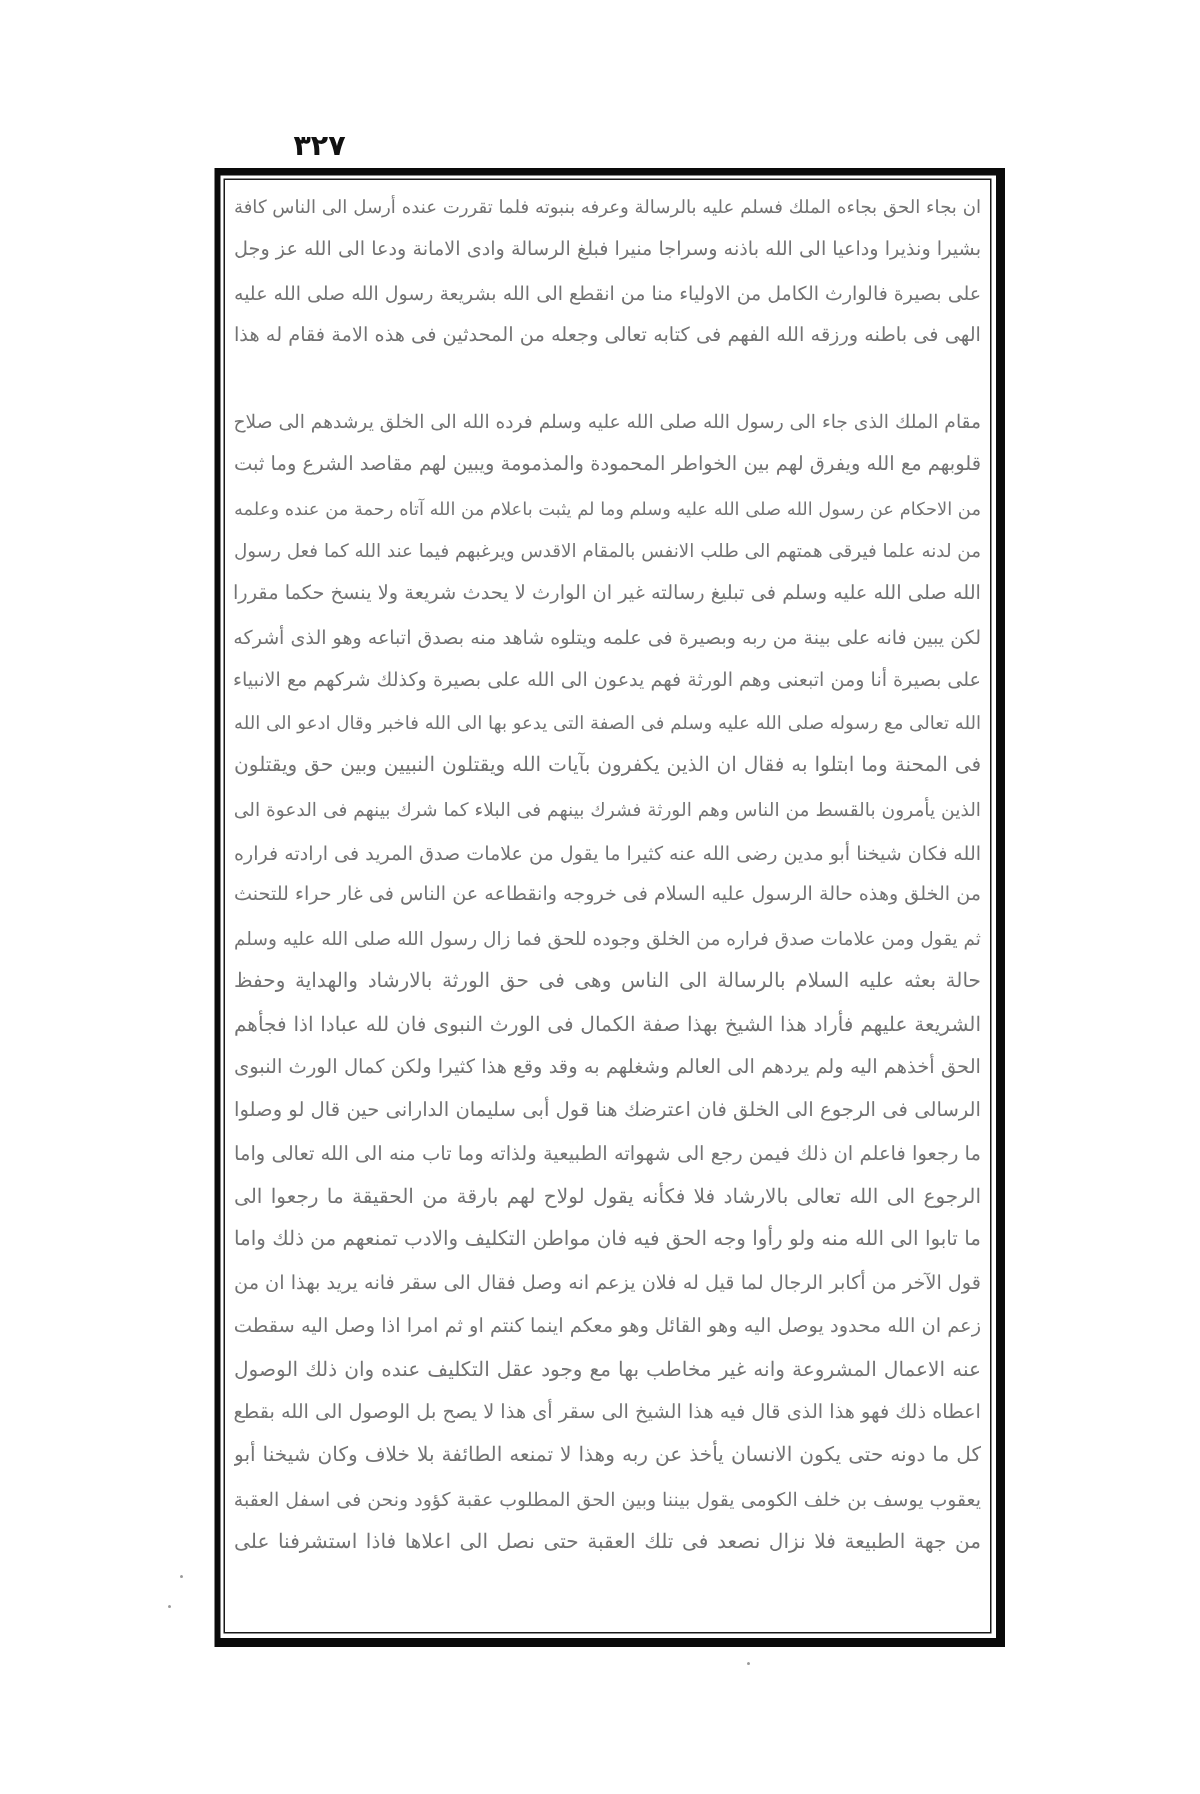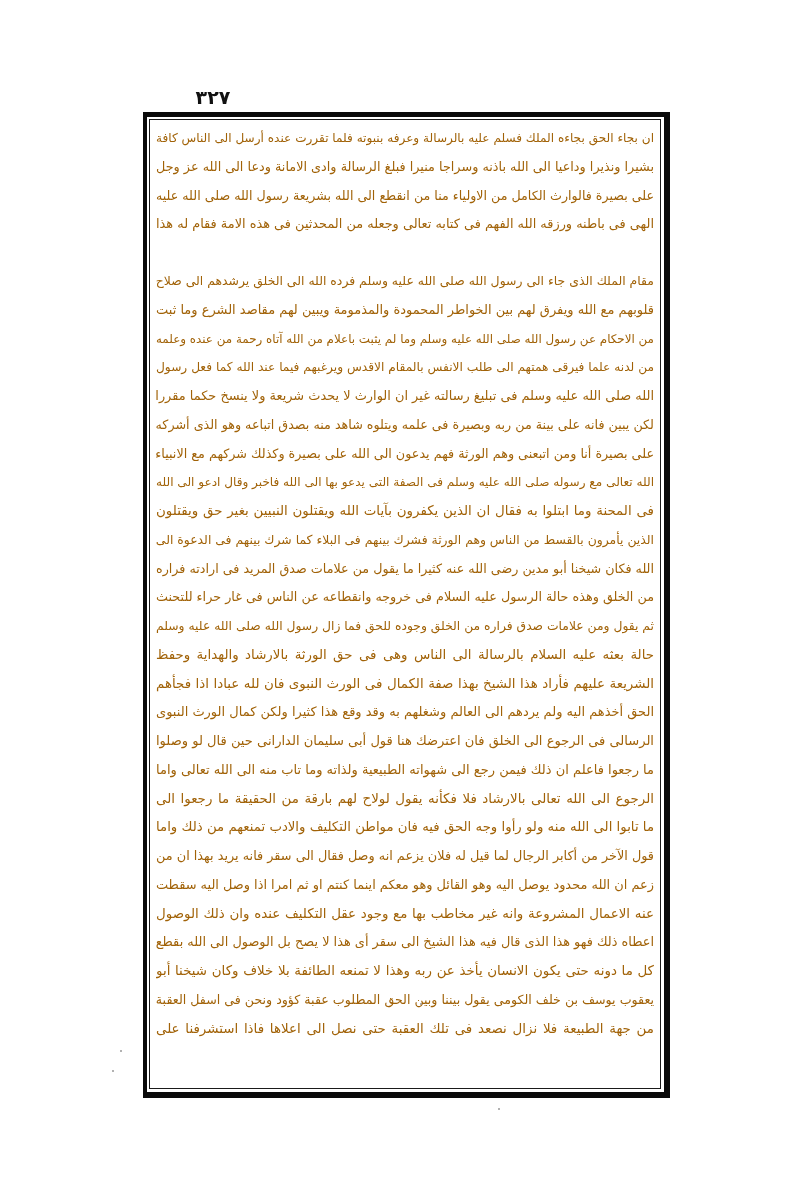--- a/index.html
+++ b/index.html
@@ -53,21 +53,21 @@
     right: 6px;
     top: 4px;
     bottom: 4px;
     direction: rtl;
   }
   .line {
     height: 28.75px;
     line-height: 28.75px;
     font-family: "DejaVu Sans", sans-serif;
     font-size: 13.4px;
-    color: #a16207;
+    color: #737373;
     white-space: nowrap;
     overflow: hidden;
     text-align: justify;
     text-align-last: justify;
     direction: rtl;
     unicode-bidi: plaintext;
   }
   .speck {
     position: absolute;
     width: 2px;
@@ -89,21 +89,21 @@
         <div class="line" dir="rtl" style="font-size: 12.64px;">على بصيرة فالوارث الكامل من الاولياء منا من انقطع الى الله بشريعة رسول الله صلى الله عليه</div>
         <div class="line" dir="rtl" style="font-size: 12.88px;">الهى فى باطنه ورزقه الله الفهم فى كتابه تعالى وجعله من المحدثين فى هذه الامة فقام له هذا</div>
         <div class="line" dir="rtl" style="font-size: 12.43px; margin-top: 28px;">مقام الملك الذى جاء الى رسول الله صلى الله عليه وسلم فرده الله الى الخلق يرشدهم الى صلاح</div>
         <div class="line" dir="rtl" style="font-size: 12.98px;">قلوبهم مع الله ويفرق لهم بين الخواطر المحمودة والمذمومة ويبين لهم مقاصد الشرع وما ثبت</div>
         <div class="line" dir="rtl" style="font-size: 11.9px;">من الاحكام عن رسول الله صلى الله عليه وسلم وما لم يثبت باعلام من الله آتاه رحمة من عنده وعلمه</div>
         <div class="line" dir="rtl" style="font-size: 12.2px;">من لدنه علما فيرقى همتهم الى طلب الانفس بالمقام الاقدس ويرغبهم فيما عند الله كما فعل رسول</div>
         <div class="line" dir="rtl" style="font-size: 12.91px;">الله صلى الله عليه وسلم فى تبليغ رسالته غير ان الوارث لا يحدث شريعة ولا ينسخ حكما مقررا</div>
         <div class="line" dir="rtl" style="font-size: 12.71px;">لكن يبين فانه على بينة من ربه وبصيرة فى علمه ويتلوه شاهد منه بصدق اتباعه وهو الذى أشركه</div>
         <div class="line" dir="rtl" style="font-size: 12.74px;">على بصيرة أنا ومن اتبعنى وهم الورثة فهم يدعون الى الله على بصيرة وكذلك شركهم مع الانبياء</div>
         <div class="line" dir="rtl" style="font-size: 12.07px;">الله تعالى مع رسوله صلى الله عليه وسلم فى الصفة التى يدعو بها الى الله فاخبر وقال ادعو الى الله</div>
-        <div class="line" dir="rtl" style="">فى المحنة وما ابتلوا به فقال ان الذين يكفرون بآيات الله ويقتلون النبيين بغير حق ويقتلون</div>
+        <div class="line" dir="rtl" style="">فى المحنة وما ابتلوا به فقال ان الذين يكفرون بآيات الله ويقتلون النبيين وبين حق ويقتلون</div>
         <div class="line" dir="rtl" style="font-size: 12.4px;">الذين يأمرون بالقسط من الناس وهم الورثة فشرك بينهم فى البلاء كما شرك بينهم فى الدعوة الى</div>
         <div class="line" dir="rtl" style="font-size: 12.71px;">الله فكان شيخنا أبو مدين رضى الله عنه كثيرا ما يقول من علامات صدق المريد فى ارادته فراره</div>
         <div class="line" dir="rtl" style="font-size: 12.76px;">من الخلق وهذه حالة الرسول عليه السلام فى خروجه وانقطاعه عن الناس فى غار حراء للتحنث</div>
         <div class="line" dir="rtl" style="font-size: 12.33px;">ثم يقول ومن علامات صدق فراره من الخلق وجوده للحق فما زال رسول الله صلى الله عليه وسلم</div>
         <div class="line" dir="rtl" style="">حالة بعثه عليه السلام بالرسالة الى الناس وهى فى حق الورثة بالارشاد والهداية وحفظ</div>
         <div class="line" dir="rtl" style="">الشريعة عليهم فأراد هذا الشيخ بهذا صفة الكمال فى الورث النبوى فان لله عبادا اذا فجأهم</div>
         <div class="line" dir="rtl" style="font-size: 12.98px;">الحق أخذهم اليه ولم يردهم الى العالم وشغلهم به وقد وقع هذا كثيرا ولكن كمال الورث النبوى</div>
         <div class="line" dir="rtl" style="font-size: 13.06px;">الرسالى فى الرجوع الى الخلق فان اعترضك هنا قول أبى سليمان الدارانى حين قال لو وصلوا</div>
         <div class="line" dir="rtl" style="font-size: 13.01px;">ما رجعوا فاعلم ان ذلك فيمن رجع الى شهواته الطبيعية ولذاته وما تاب منه الى الله تعالى واما</div>
         <div class="line" dir="rtl" style="">الرجوع الى الله تعالى بالارشاد فلا فكأنه يقول لولاح لهم بارقة من الحقيقة ما رجعوا الى</div>

